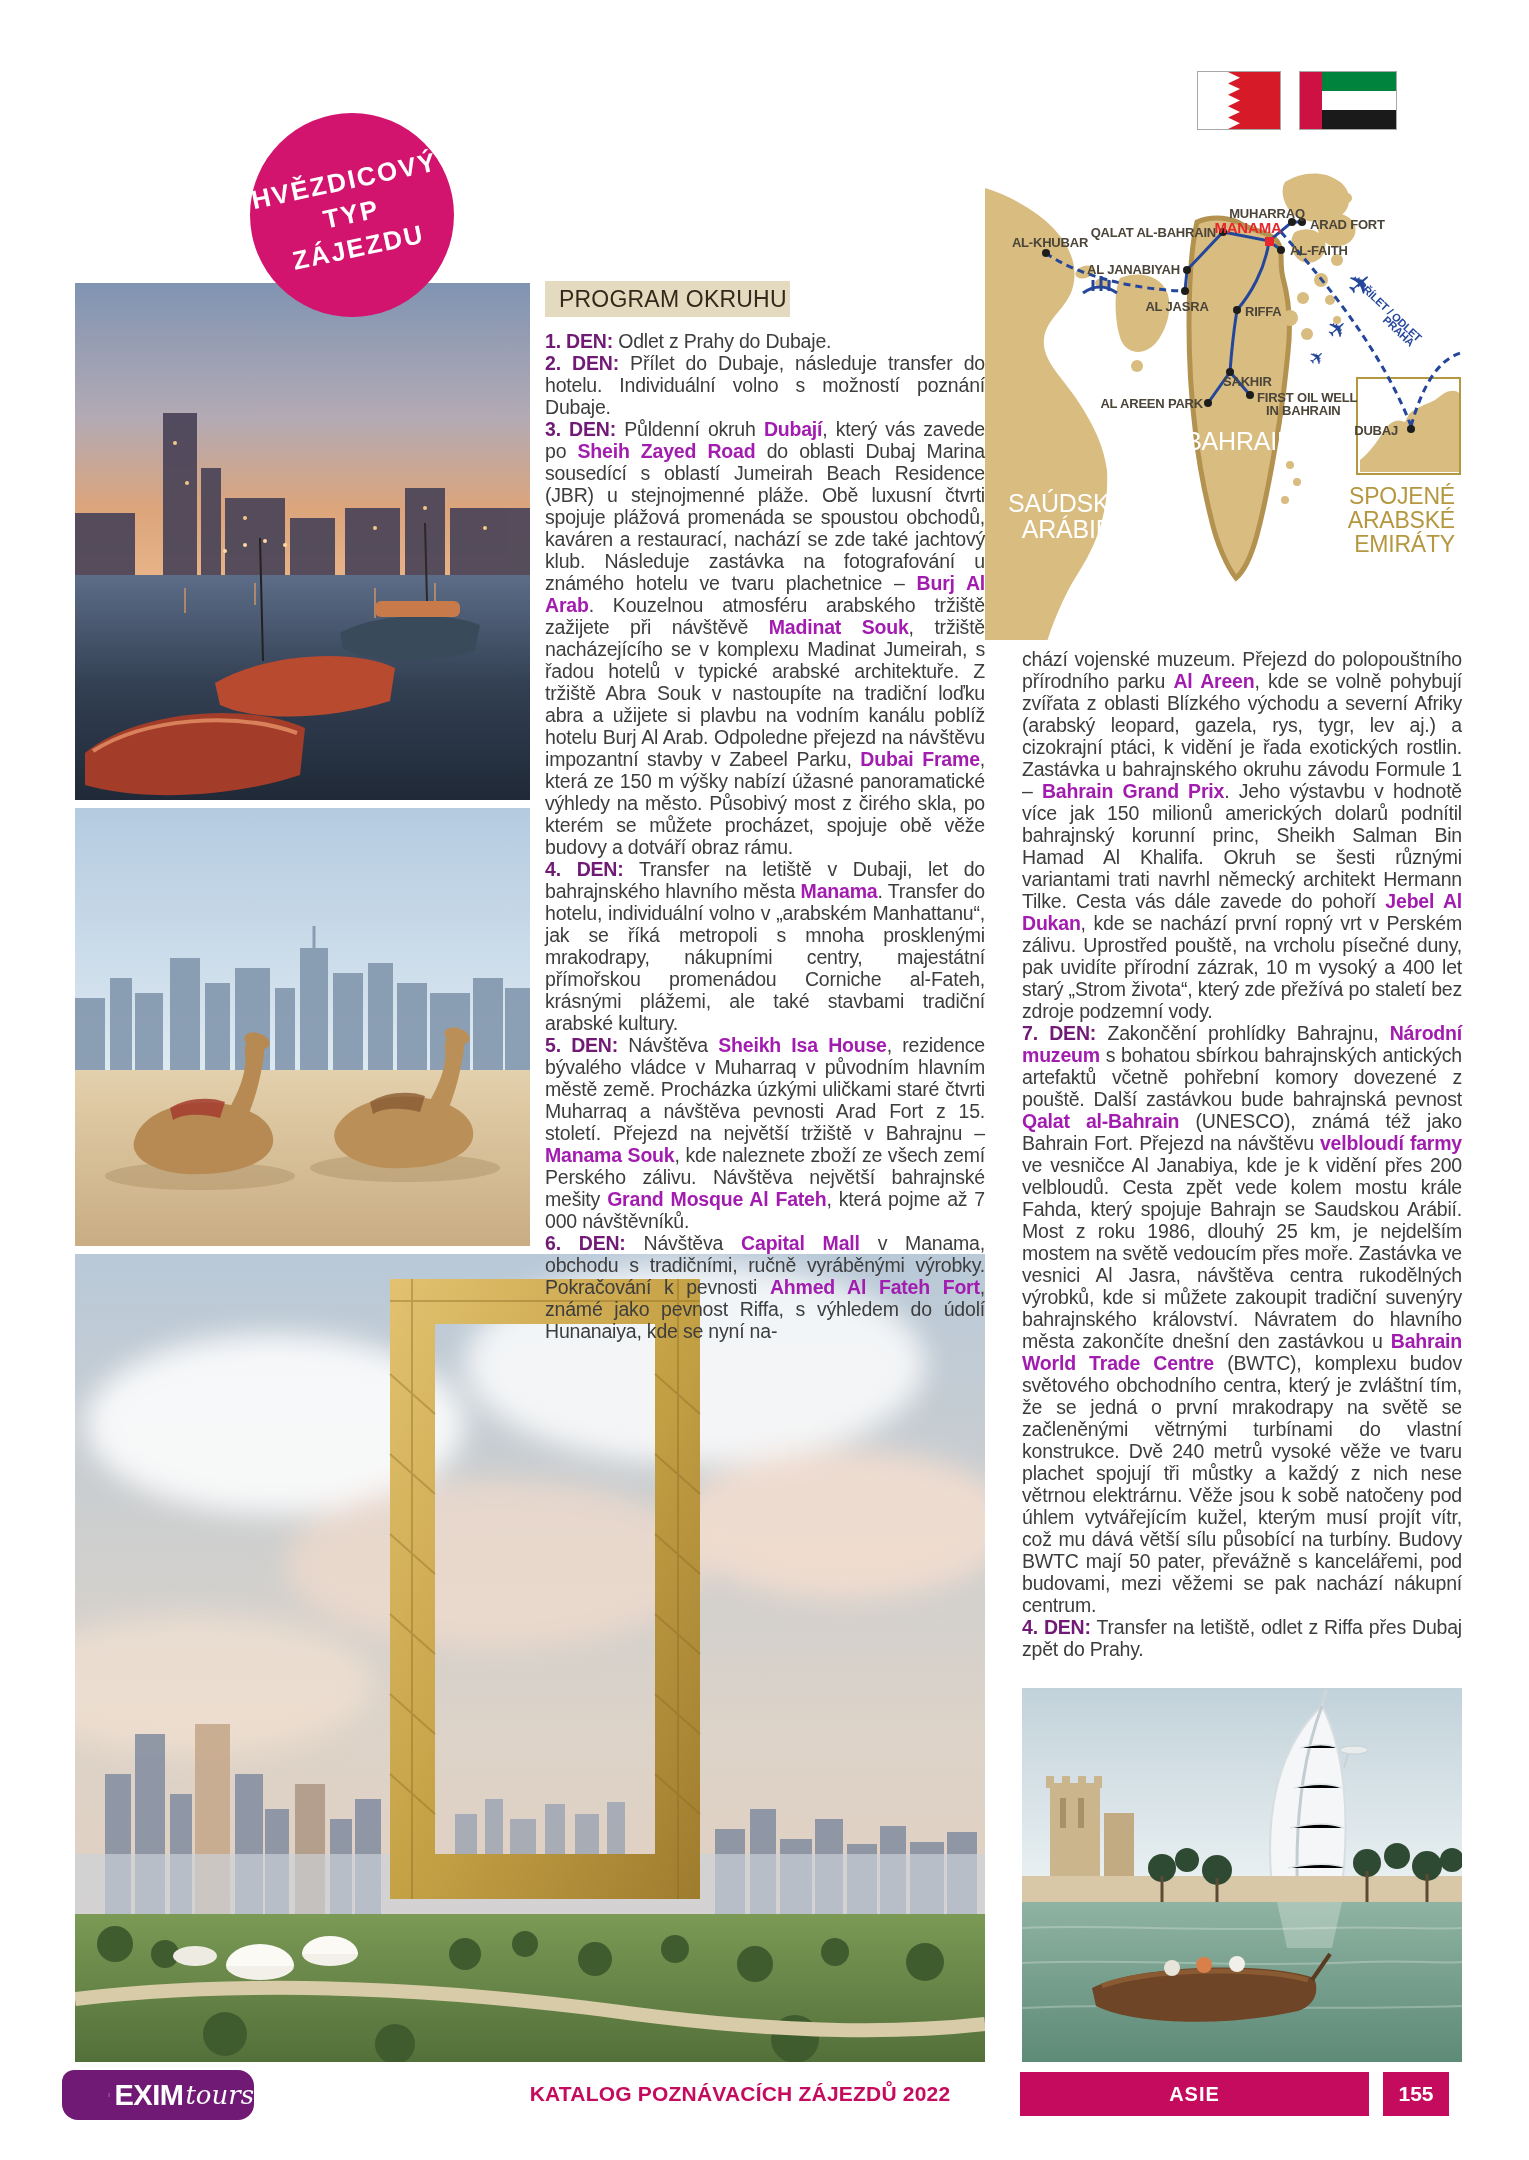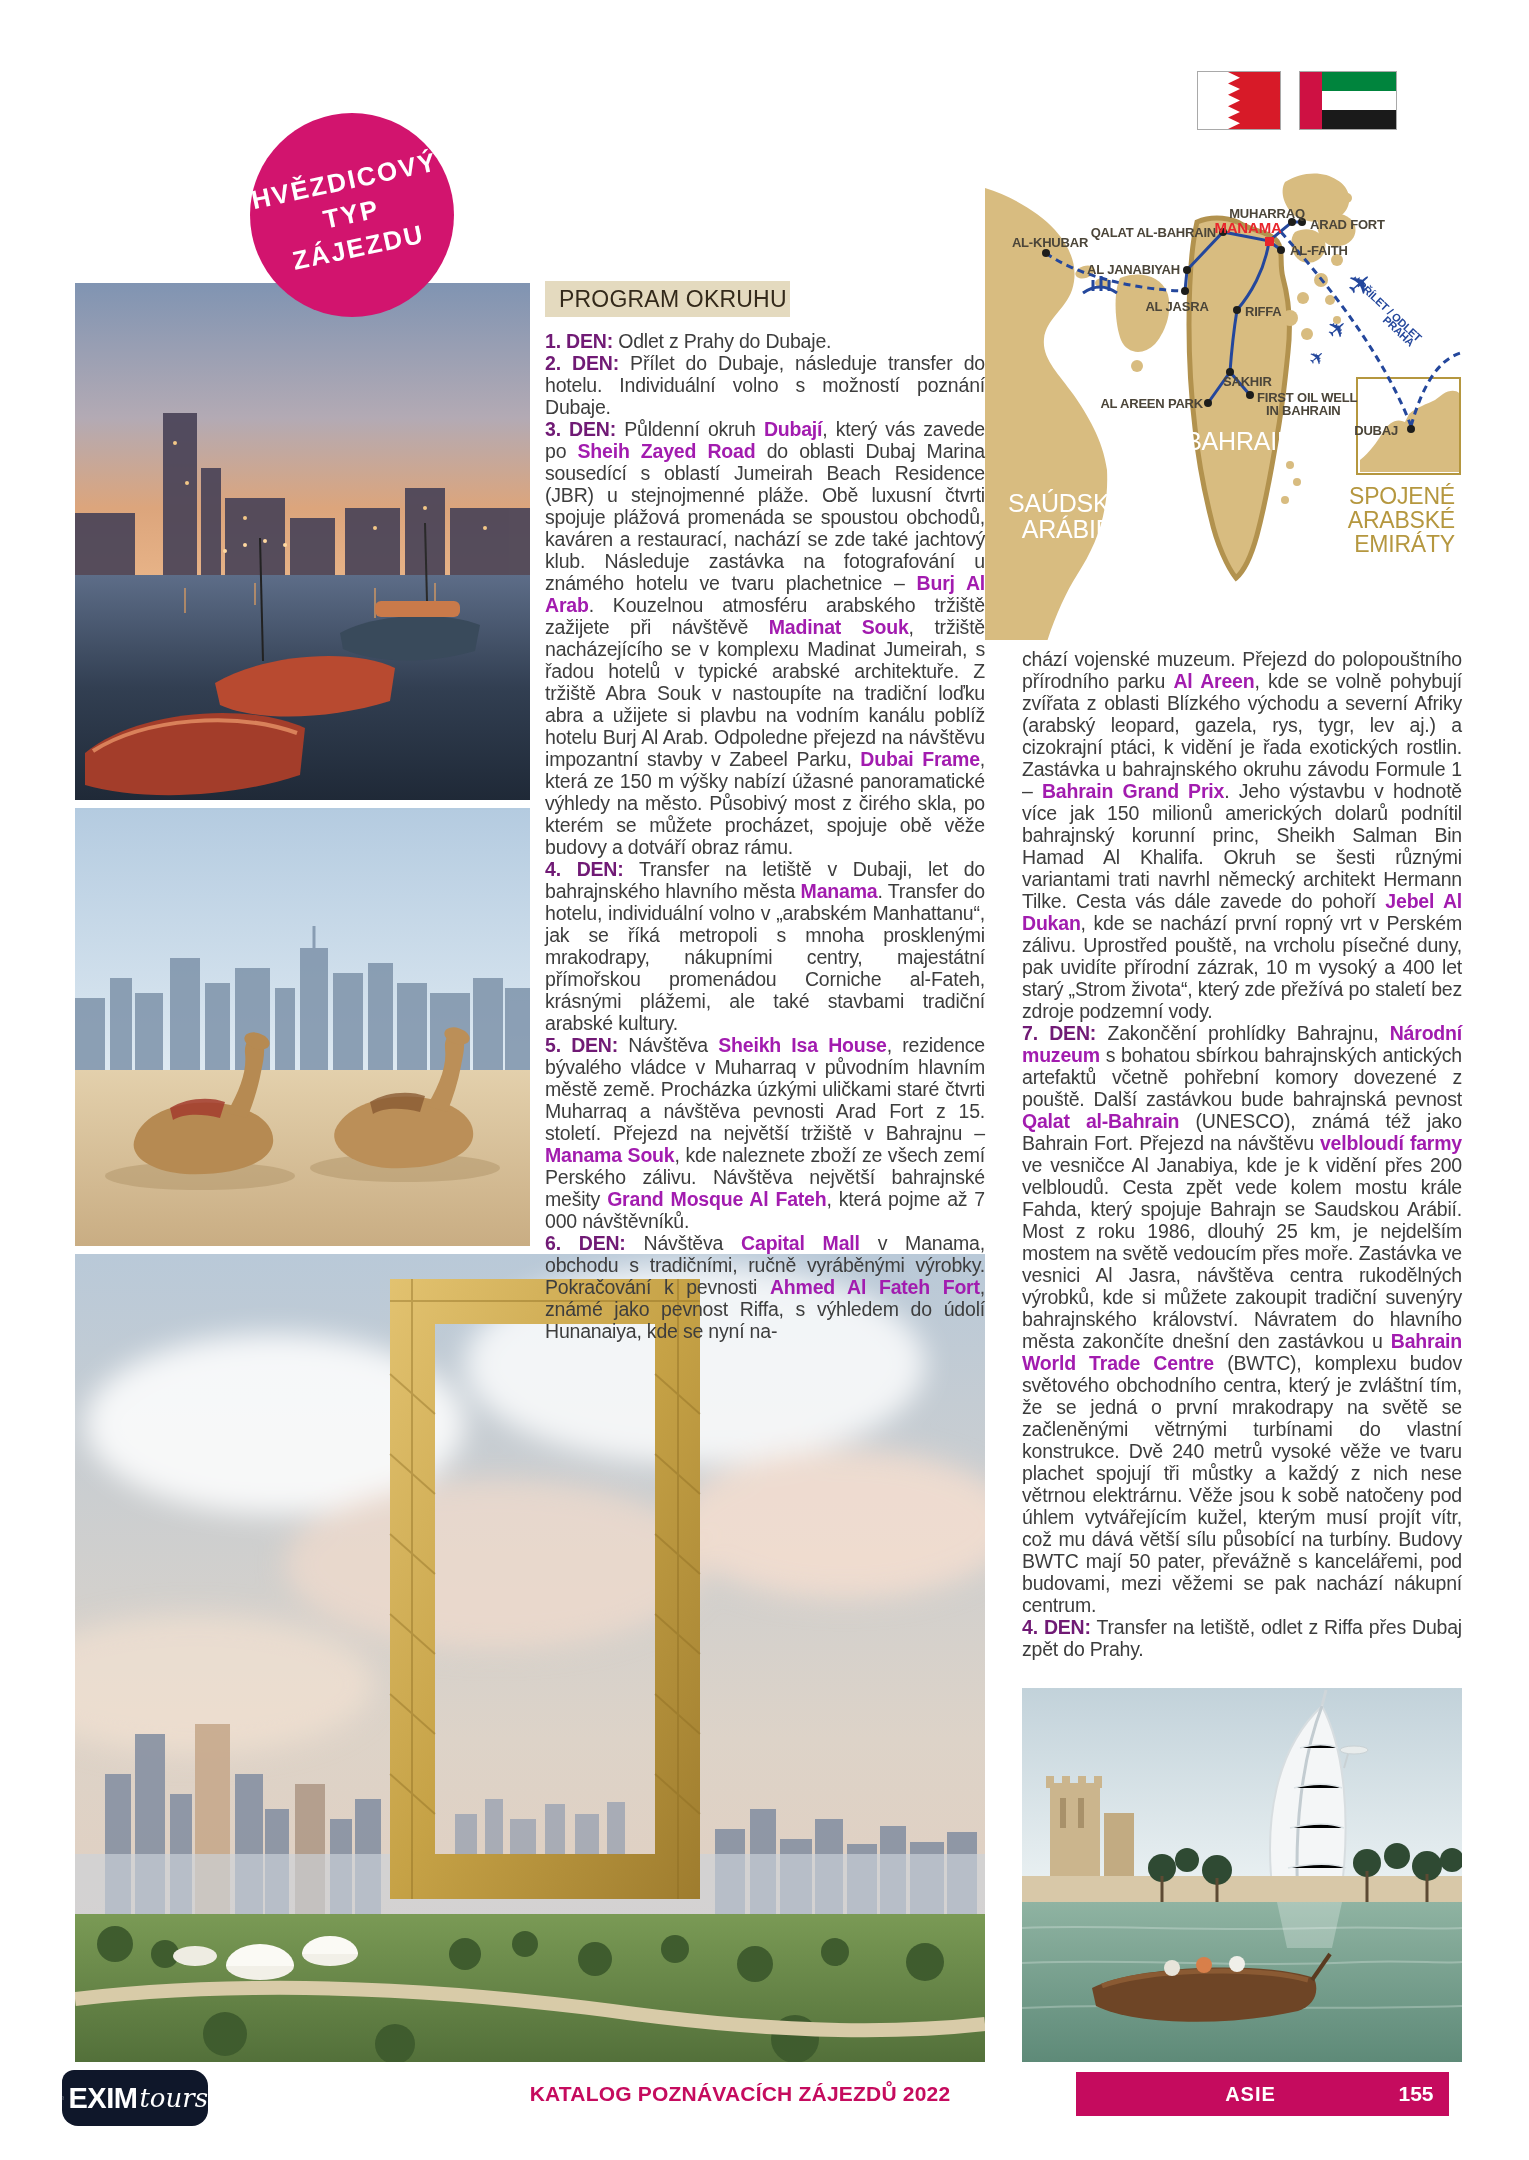--- a/index.html
+++ b/index.html
@@ -37,29 +37,29 @@
               letter-spacing:0.2px;}
   .col{position:absolute;width:440px;color:#3d3d3d;text-align:justify;
        font-size:19.5px;line-height:22px;letter-spacing:-0.2px;}
   .col p{margin:0;}
   .col .b{font-weight:700;color:#a21caf;margin-top:40px;}
   .col .day{font-weight:700;color:#701a75;margin-top:46px;}
   .col1{left:545px;top:330px;}
   .col2{left:1022px;top:648px;}
 
   
-  .logo{position:absolute;left:62px;top:2070px;width:146px;height:56px;background:#0f172a;
+  .logo{position:absolute;left:62px;top:2070px;width:146px;height:50px;background:#701a75;
         border-radius:12px 16px 16px 16px;display:flex;align-items:center;justify-content:center;
-        color:#fff;z-index:4;}
+        color:#fff;z-index:4;padding-left:46px;}
   .logo .exim{font-weight:700;font-size:29px;letter-spacing:-0.5px;margin-left:4px;}
   .logo .tours{font-family:"DejaVu Serif",serif;font-style:italic;font-weight:400;font-size:26px;
                margin-left:2px;}
   .catalog{position:absolute;left:400px;top:2082px;width:680px;text-align:center;color:#c50b5e;
            font-size:21px;font-weight:700;letter-spacing:0.2px;}
-  .asie{position:absolute;left:1076px;top:2072px;width:349px;height:44px;background:#c50b5e;
+  .asie{position:absolute;left:1020px;top:2072px;width:349px;height:44px;background:#c50b5e;
         color:#fff;font-weight:700;font-size:20px;text-align:center;line-height:44px;letter-spacing:1px;}
   .pageno{position:absolute;left:1383px;top:2072px;width:66px;height:44px;background:#c50b5e;
           color:#fff;font-weight:700;font-size:21px;text-align:center;line-height:44px;}
 </style>
 </head>
 <body>
 
 <div id="page">
 
   <div class="badge">

